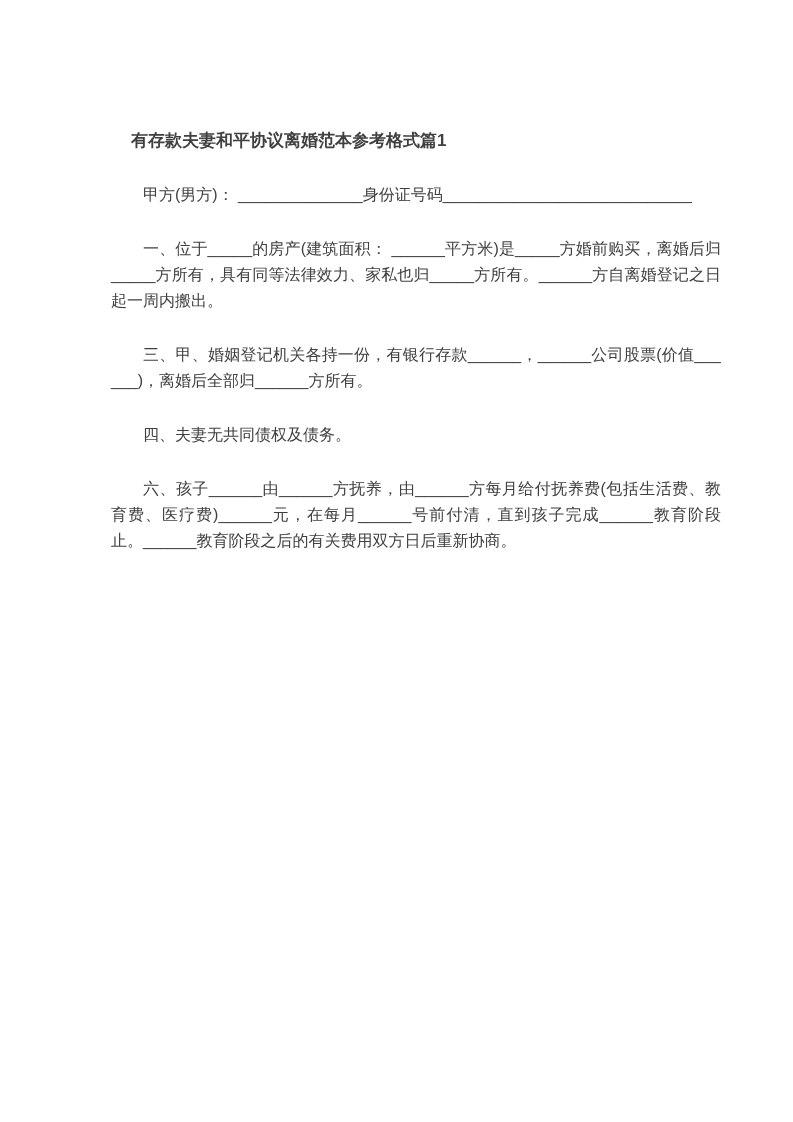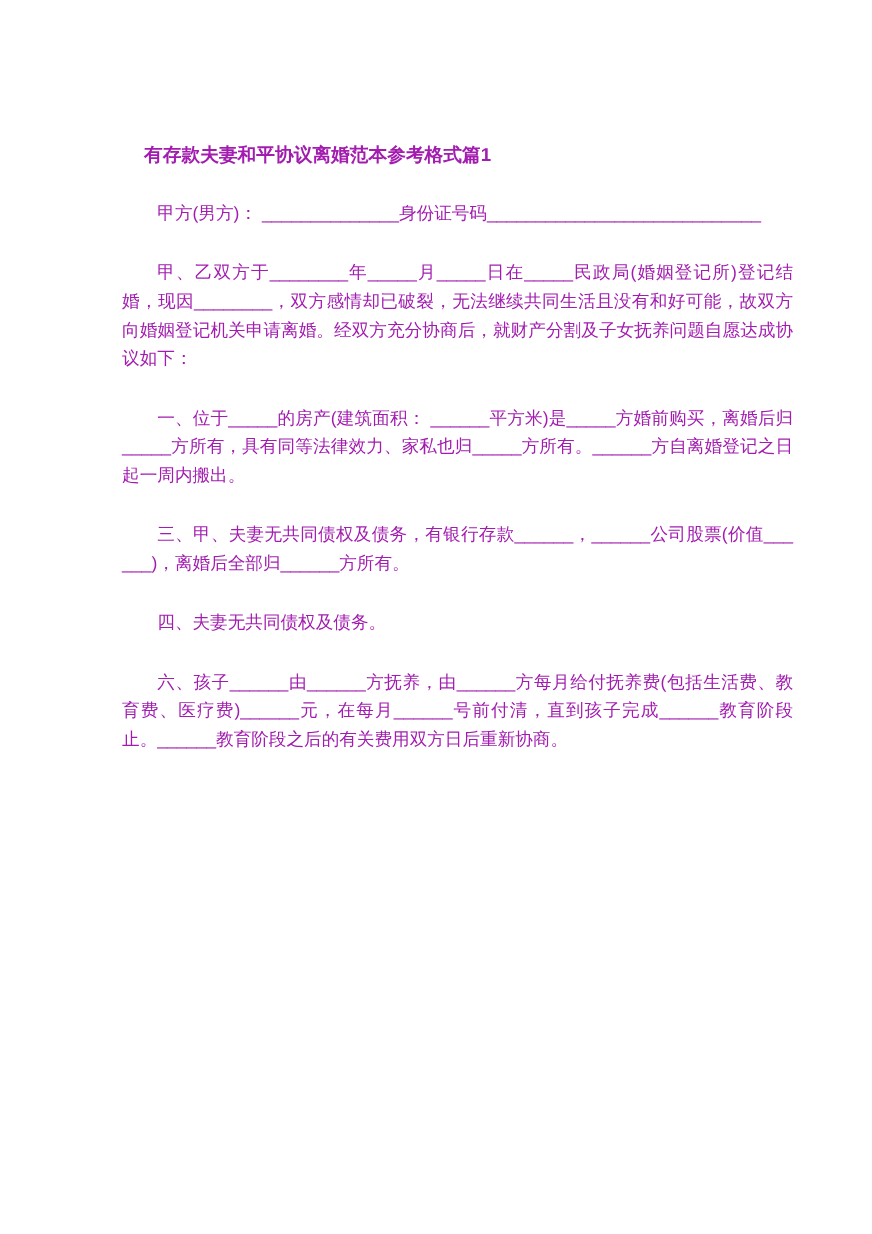--- a/index.html
+++ b/index.html
@@ -8,21 +8,21 @@
       background: #ffffff;
     }
     .page {
       position: relative;
       width: 793px;
       height: 1122px;
       margin: 0 auto;
       background: #ffffff;
       box-sizing: border-box;
       padding: 128px 72px 0 97px;
-      color: #a21caf;
+      color: #404040;
       font-family: "Liberation Sans", "DejaVu Sans", sans-serif;
       font-size: 16px;
       line-height: 26px;
       overflow: hidden;
     }
     .doc-title {
       font-size: 17px;
       font-weight: bold;
       text-indent: 2em;
       margin: 0 0 28px 0;
@@ -42,25 +42,24 @@
   </style>
 </head>
 <body>
 
 <div class="page">
   <h1 class="doc-title">有存款夫妻和平协议离婚范本参考格式篇1</h1>
 
   <p class="para">甲方(男方)： ______________身份证号码____________________________</p>
 
 
-  <p class="para">甲、乙双方于________年_____月_____日在_____民政局(婚姻登记所)登记结婚，现因________，双方感情却已破裂，无法继续共同生活且没有和好可能，故双方向婚姻登记机关申请离婚。经双方充分协商后，就财产分割及子女抚养问题自愿达成协议如下：</p>
 
   <p class="para">一、位于_____的房产(建筑面积： ______平方米)是_____方婚前购买，离婚后归_____方所有，具有同等法律效力、家私也归_____方所有。______方自离婚登记之日起一周内搬出。</p>
 
 
-  <p class="para">三、甲、夫妻无共同债权及债务，有银行存款______，______公司股票(价值______)，离婚后全部归______方所有。</p>
+  <p class="para">三、甲、婚姻登记机关各持一份，有银行存款______，______公司股票(价值______)，离婚后全部归______方所有。</p>
 
   <p class="para">四、夫妻无共同债权及债务。</p>
 
 
   <p class="para">六、孩子______由______方抚养，由______方每月给付抚养费(包括生活费、教育费、医疗费)______元，在每月______号前付清，直到孩子完成______教育阶段止。______教育阶段之后的有关费用双方日后重新协商。</p>
 
 </div>
 
 </body></html>

